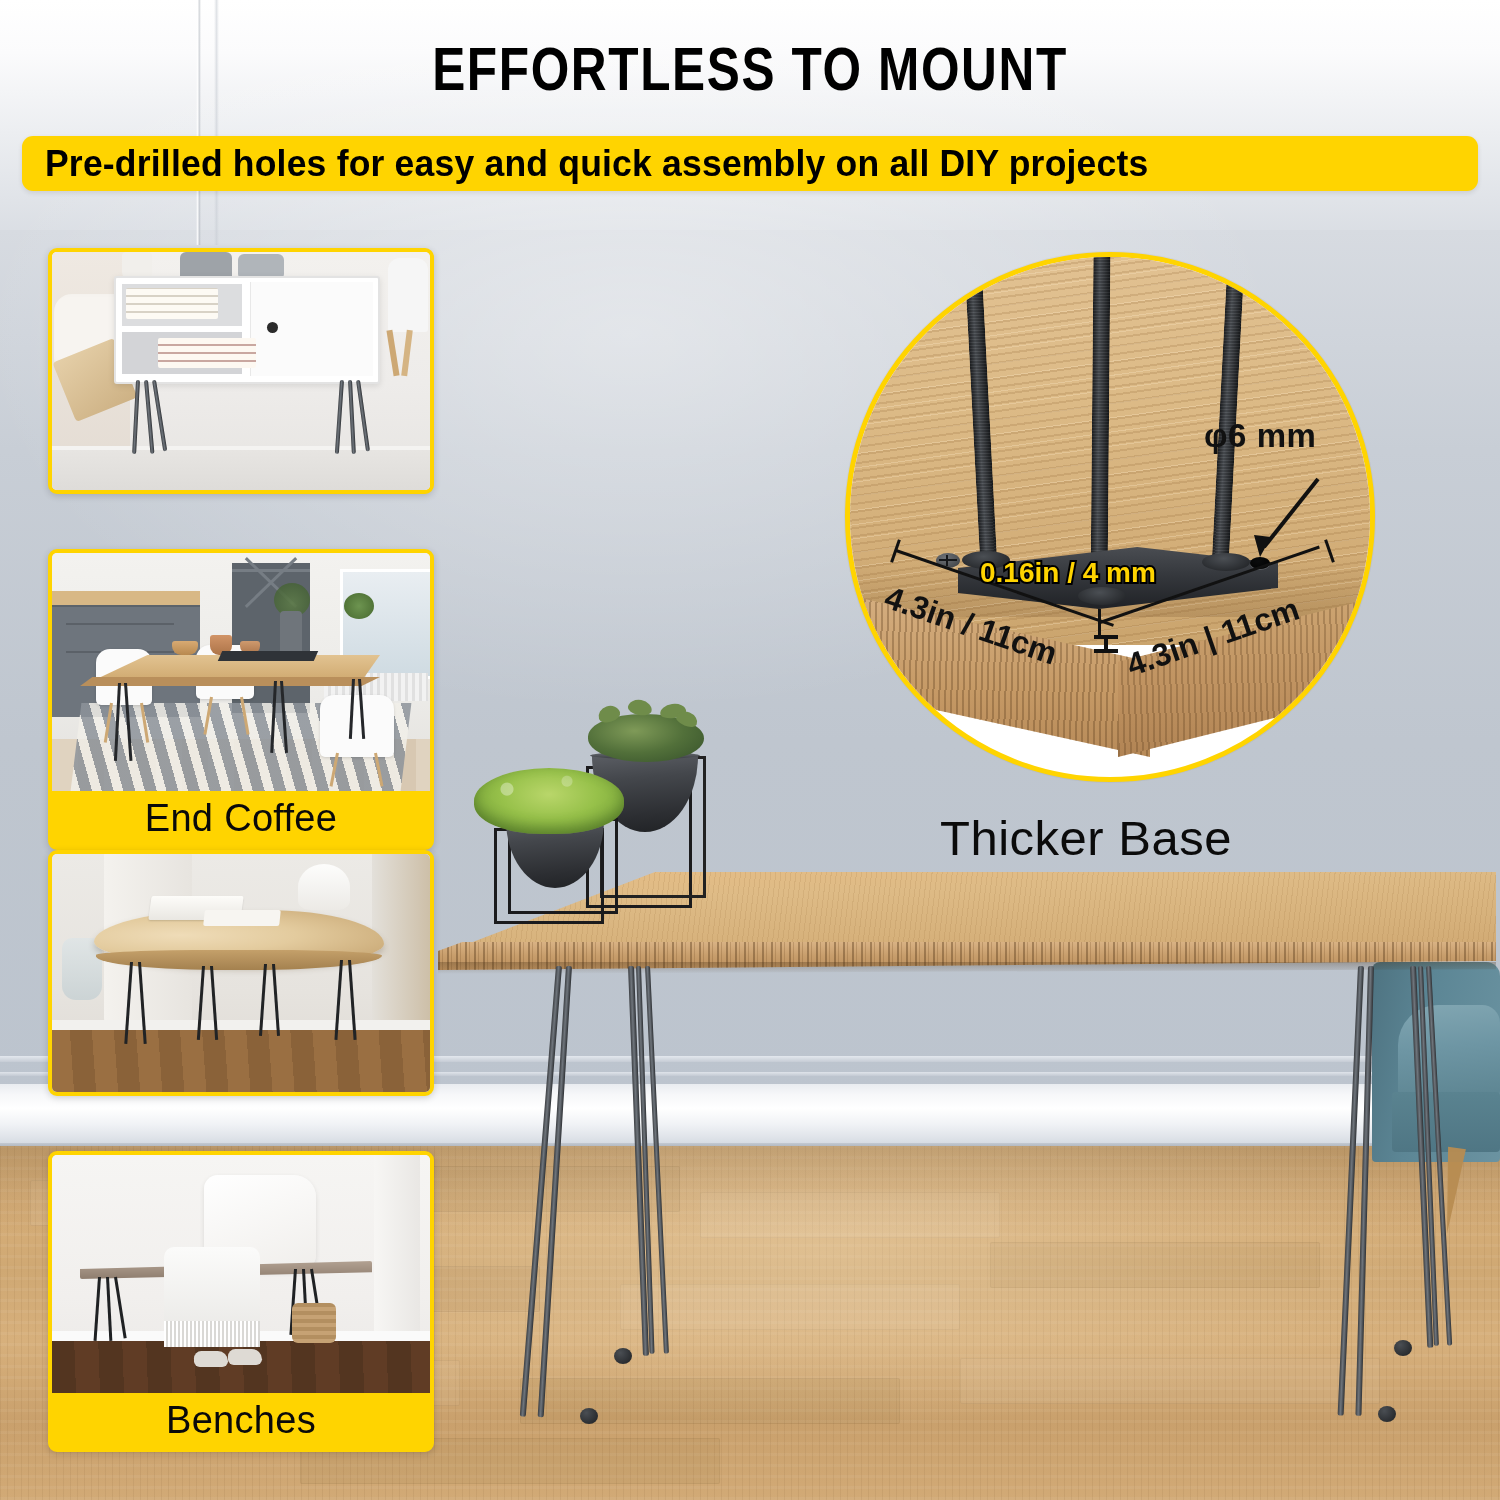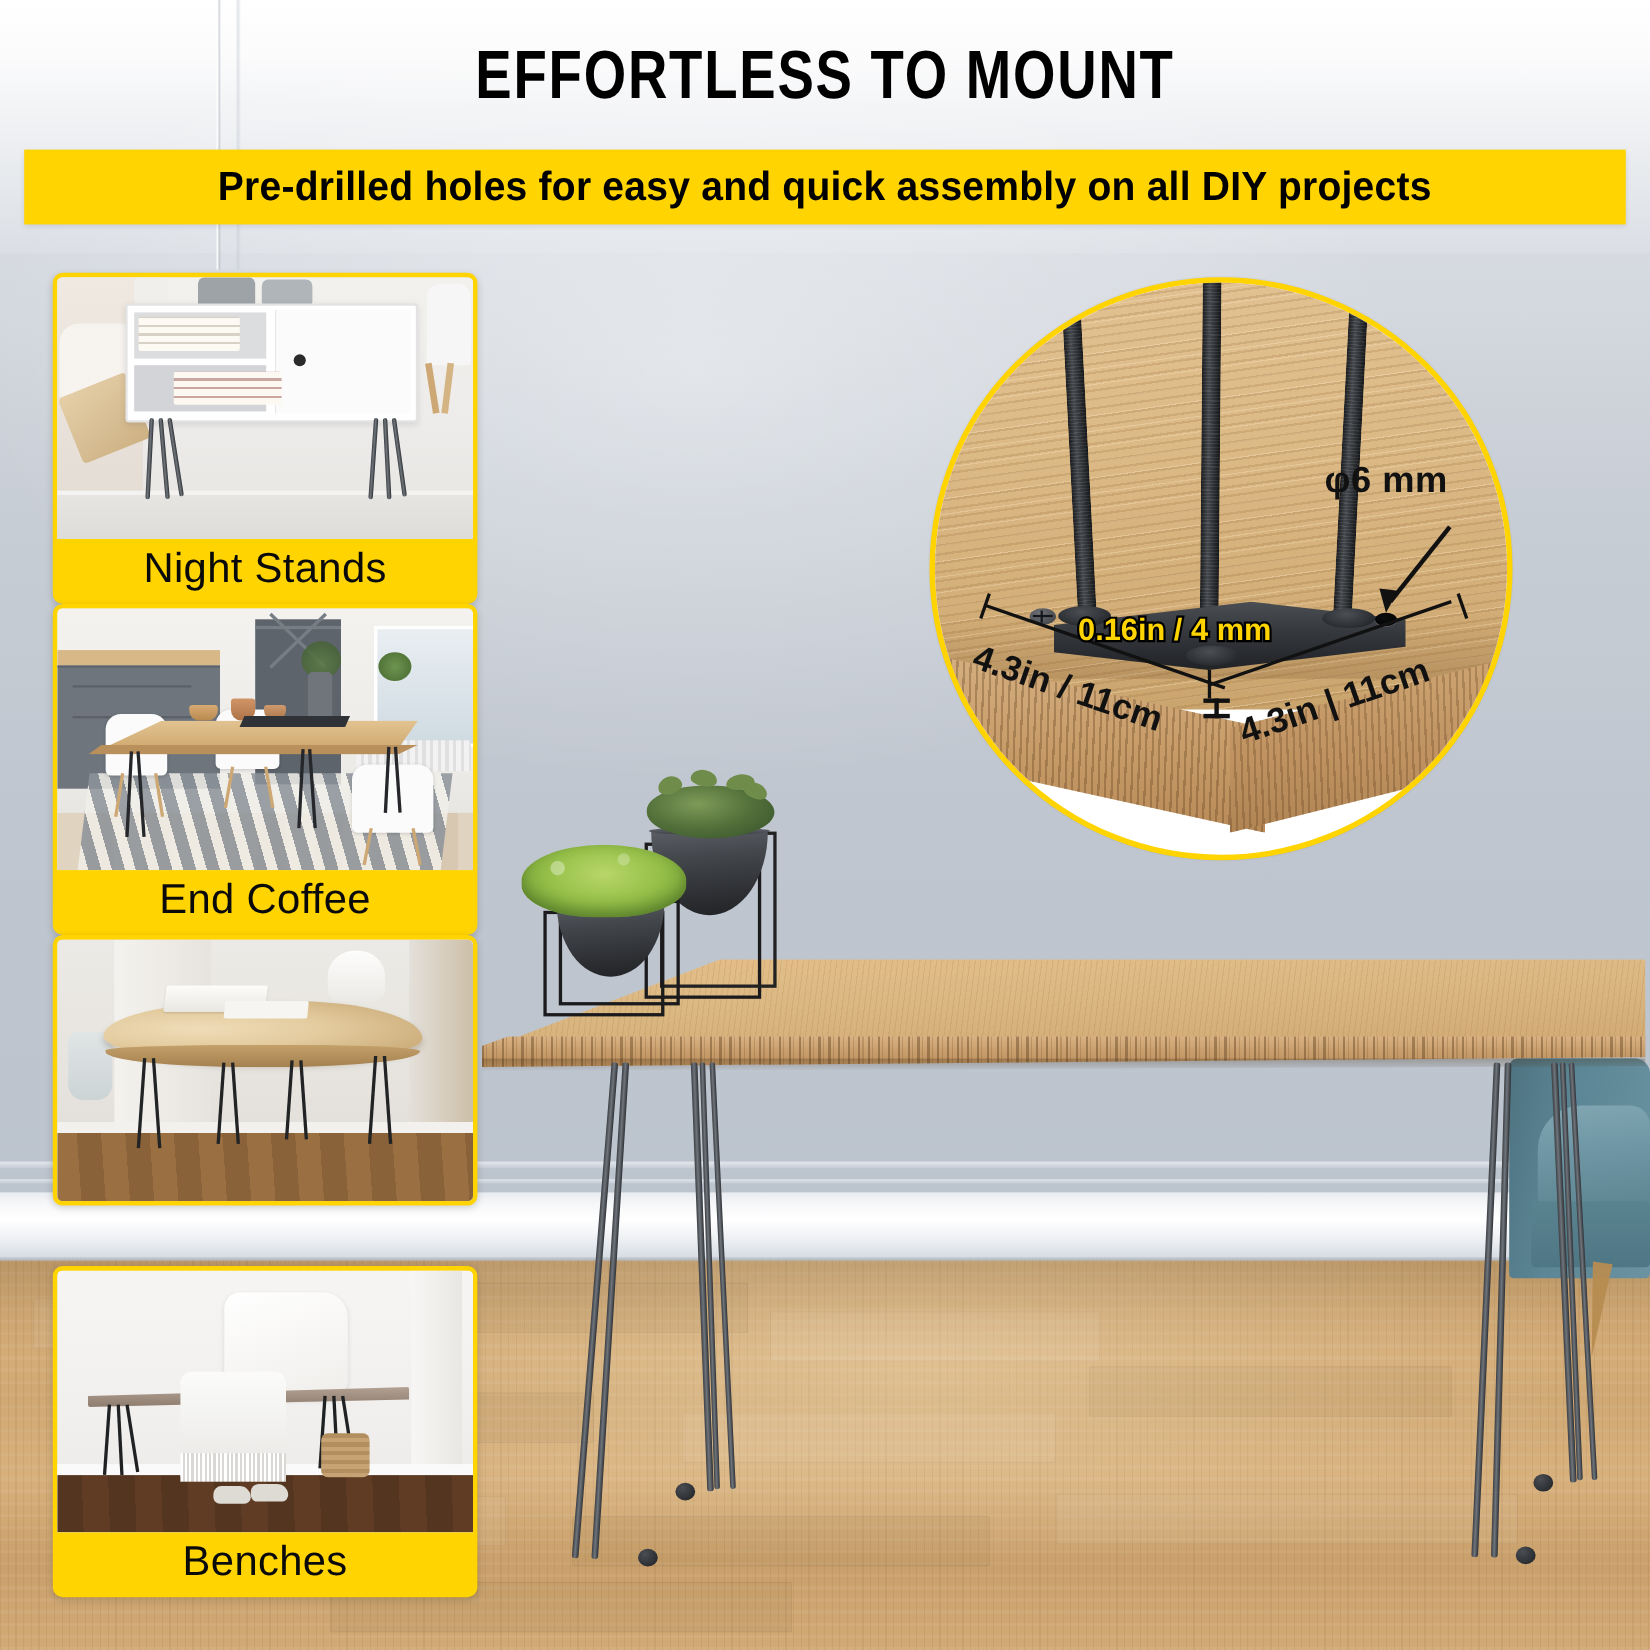--- a/index.html
+++ b/index.html
@@ -268,24 +268,25 @@
 
   
   .title{
     position:absolute;left:0;top:38px;width:1500px;text-align:center;
     font-size:62px;line-height:62px;font-weight:700;color:#000;
     font-family:"Liberation Sans Narrow","Liberation Sans","DejaVu Sans",sans-serif;
     transform:scaleX(.80);transform-origin:50% 50%;
     letter-spacing:2px;
   }
   .subbar{
-    position:absolute;left:22px;top:136px;width:1456px;height:68px;
+    position:absolute;left:22px;top:136px;width:1456px;height:55px;
     background:#FFD400;
-    display:flex;align-items:center;justify-content:center;
+    display:flex;align-items:center;
     box-shadow:0 2px 5px rgba(0,0,0,.10);
+    border-radius:11px;
   }
   .subbar span{
     font-size:37px;font-weight:700;color:#000;letter-spacing:.2px;
     transform:scaleX(.96);
     font-family:"Liberation Sans","DejaVu Sans",sans-serif;
   }
 
   
   .card{
     position:absolute;left:48px;width:378px;
@@ -508,20 +509,21 @@
       <div class="lbl-dim lbl-phi" style="left:354px;top:160px;">φ6 mm</div>
 
       <div class="lbl-thick" style="left:130px;top:300px;">0.16in / 4 mm</div>
 
       <div class="lbl-dim lbl-side" style="left:42px;top:322px;transform:rotate(19deg);transform-origin:left top;">4.3in / 11cm</div>
 
       <div class="lbl-dim lbl-side" style="left:272px;top:392px;transform:rotate(-19deg);transform-origin:left top;">4.3in | 11cm</div>
     </div>
   </div>
 
+  <div class="caption-thicker">Thicker Base</div>
 
   <div class="title">EFFORTLESS TO MOUNT</div>
   <div class="subbar">
     <span>Pre-drilled holes for easy and quick assembly on all DIY projects</span>
   </div>
 
   <div class="card" id="card0">
     <div class="thumb">
       <div class="t0-bg"></div>
       <div class="t0-bedwall"></div>
@@ -545,23 +547,20 @@
         <div class="t0-books2"></div>
       </div>
 
       <div class="rod" style="left:84px;top:128px;width:4px;height:74px;transform:rotate(3deg);"></div>
       <div class="rod" style="left:92px;top:128px;width:4px;height:74px;transform:rotate(-5deg);"></div>
       <div class="rod" style="left:100px;top:128px;width:4px;height:72px;transform:rotate(-9deg);"></div>
       <div class="rod" style="left:288px;top:128px;width:4px;height:74px;transform:rotate(4deg);"></div>
       <div class="rod" style="left:296px;top:128px;width:4px;height:74px;transform:rotate(-3deg);"></div>
       <div class="rod" style="left:304px;top:128px;width:4px;height:72px;transform:rotate(-8deg);"></div>
     </div>
-    <div class="cap">
-      <span>Night Stands</span>
-    </div>
   </div>
 
   <div class="card" id="card1">
     <div class="thumb">
       <div class="t1-bg"></div>
       <div class="t1-floor"></div>
       <div class="t1-counter"></div>
       <div class="t1-cab">
         <div class="t1-cabline" style="left:14px;top:16px;width:108px;height:2px;"></div>
         <div class="t1-cabline" style="left:14px;top:44px;width:108px;height:2px;"></div>

